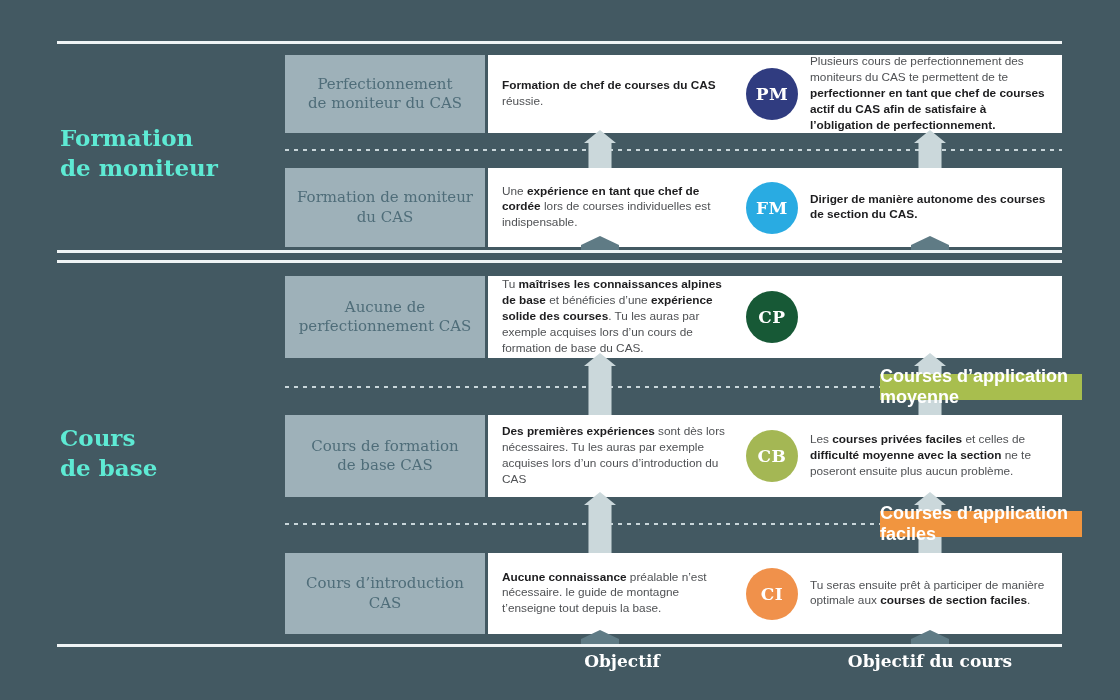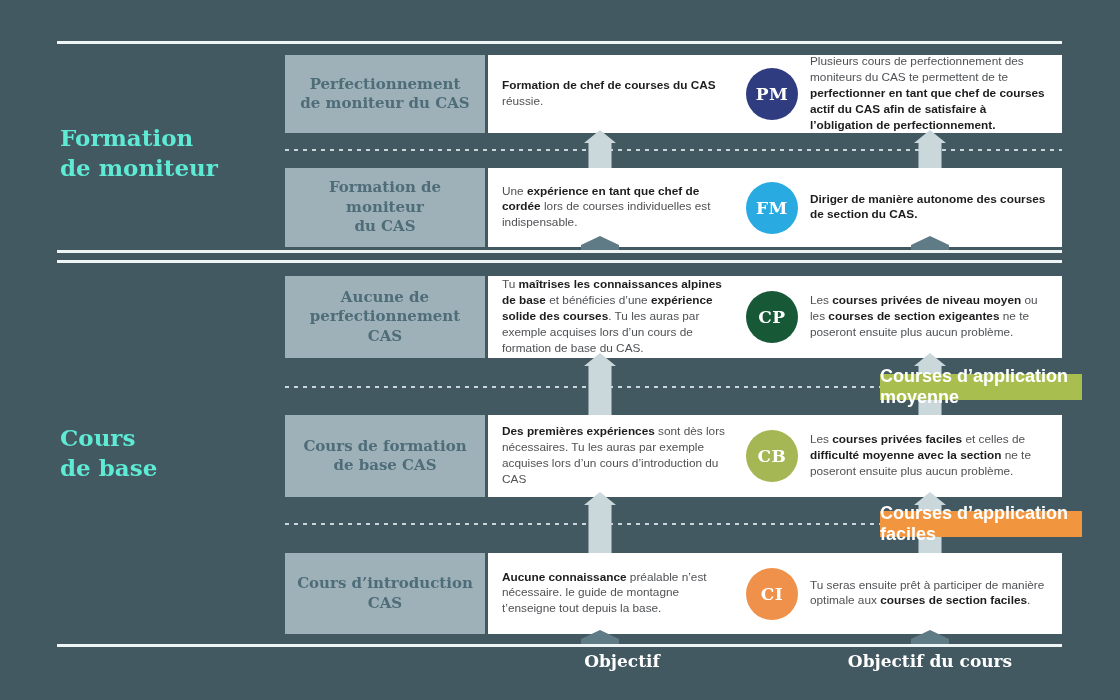--- a/index.html
+++ b/index.html
@@ -20,21 +20,21 @@
     font-family:"DejaVu Serif", serif; font-weight:bold;
     font-size:23px; line-height:1.32; white-space:pre-line;
   }
   .row { position:absolute; left:285px; width:777px; }
   .label-box {
     position:absolute; left:0; top:0; width:200px; height:100%;
     background:#9EB1B9; display:flex; align-items:center; justify-content:center;
   }
   .label-box span {
     text-align:center; color:#4F6D79; white-space:pre-line;
-    font-family:"DejaVu Serif", serif; font-weight:bold;
+    font-family:"DejaVu Serif", serif; font-weight:normal;
     font-size:15px; line-height:1.3; padding:0 6px;
   }
   .white-box { position:absolute; left:203px; top:0; width:574px; height:100%; background:#FFFFFF; }
   .req-text, .obj-text {
     position:absolute; top:50%; transform:translateY(-50%);
     text-align:left; font-size:11.8px; line-height:1.35; color:#4F5154;
   }
   .req-text { left:14px; width:228px; }
   .obj-text { left:322px; width:240px; }
   .req-text b, .obj-text b { color:#1D1D1F; }
@@ -97,21 +97,20 @@
 <div class="row" style="top:276px;height:82px">
   <div class="label-box">
       <span>Aucune de
 perfectionnement CAS</span>
     </div>
   <div class="white-box">
     <div class="req-text"><span>Tu </span><b>maîtrises les connaissances alpines de base</b><span> et bénéficies d’une </span><b>expérience solide des courses</b><span>. Tu les auras par exemple acquises lors d’un cours de formation de base du CAS.</span></div>
     <div class="badge" style="background: rgb(23, 89, 54);">
         <span>CP</span>
       </div>
-    <div class="obj-text"><span>Les </span><b>courses privées de niveau moyen</b><span> ou les </span><b>courses de section exigeantes</b><span> ne te poseront ensuite plus aucun problème.</span></div>
   </div>
 </div>
 
 <div class="row" style="top:415px;height:82px">
   <div class="label-box">
       <span>Cours de formation
 de base CAS</span>
     </div>
   <div class="white-box">
     <div class="req-text"><b>Des premières expériences</b><span> sont dès lors nécessaires. Tu les auras par exemple acquises lors d’un cours d’introduction du CAS</span></div>

